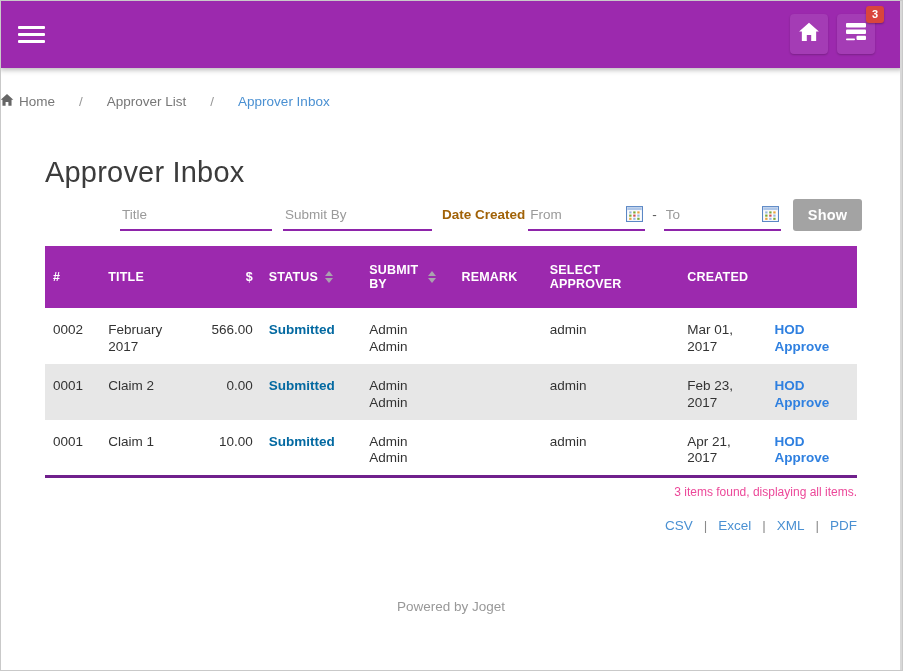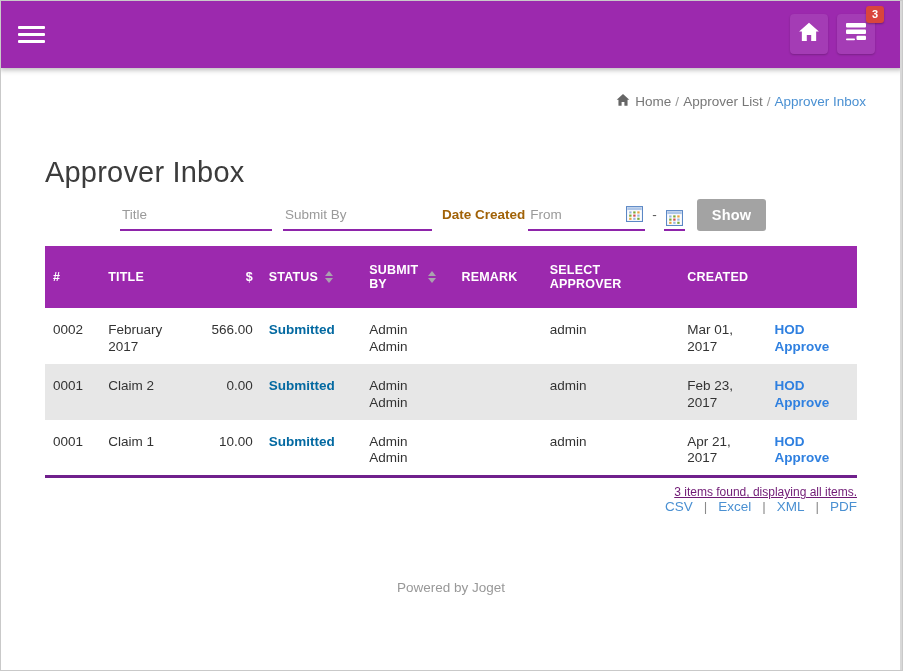--- a/index.html
+++ b/index.html
@@ -28,21 +28,21 @@
     position: relative; cursor: pointer;
   }
   .badge {
     position: absolute; top: -8px; right: -9px; background: #d9453d; color: #fff;
     font-size: 11px; font-weight: bold; padding: 3px 6px; border-radius: 3px;
     box-shadow: 0 1px 2px rgba(0,0,0,.3); line-height: 1;
   }
 
   
   .breadcrumb {
-    display: flex; justify-content: flex-end; align-items: center; gap: 4px;
+    display: flex; align-items: center; gap: 24px;
     padding: 25px 37px 0 0; font-size: 13.5px; color: #777;
   }
   .crumb { color: #777; text-decoration: none; display: flex; align-items: center; gap: 5px; }
   .crumb-current { color: #4a90d2; text-decoration: none; }
   .crumb-sep { color: #999; }
 
   
   .content { padding: 0 46px 0 45px; }
   h1.page-title { font-size: 29px; color: #3c3c3c; font-weight: 400; margin-top: 46px; letter-spacing: .2px; }
 
@@ -84,22 +84,22 @@
   .sort .up { border-bottom: 5px solid #aaa2af; }
   .sort .down { border-top: 5px solid #aaa2af; }
   tbody tr { height: 44px; background: #fff; }
   tbody tr.stripe { background: #e7e7e7; }
   tbody td { padding: 14px 8px 8px 8px; vertical-align: top; font-size: 13.5px; color: #333; line-height: 1.25; }
   .col-amount, td.amount { text-align: right; }
   td.status { color: #0369a1; font-weight: bold; }
   td.action a { color: #2f80e0; font-weight: bold; text-decoration: none; display: inline-block; }
 
   
-  .summary { text-align: right; font-size: 12px; color: #701a75; margin-top: 7px; text-decoration: underline; }
-  .exports { display: flex; justify-content: flex-end; align-items: center; gap: 11px; margin-top: 0; font-size: 13.5px; }
+  .summary { text-align: right; font-size: 12px; color: #ec4899; margin-top: 7px; }
+  .exports { display: flex; justify-content: flex-end; align-items: center; gap: 11px; margin-top: 19px; font-size: 13.5px; }
   .exports a { color: #4a90d2; text-decoration: none; cursor: pointer; }
   .exports .sep { color: #8a8a8a; }
 
   .page-footer { text-align: center; color: #989898; font-size: 13.5px; margin-top: 66px; }
 </style>
 </head>
 <body>
 
 <div class="frame"></div>
 <div class="edge-right"></div>
@@ -168,20 +168,21 @@
             <rect x="6.8" y="9" width="2.2" height="2" fill="#d04f4f"></rect>
             <rect x="10.6" y="9" width="2.2" height="2" fill="#9ab8dd"></rect>
           <rect x="3" y="12" width="2.2" height="2" fill="#e8a33d"></rect>
             <rect x="6.8" y="12" width="2.2" height="2" fill="#9ab8dd"></rect>
             <rect x="10.6" y="12" width="2.2" height="2" fill="#7aa837"></rect>
         </svg>
       </span>
     </span>
     <span class="range-sep">-</span>
     <span class="date-wrap">
+      <input class="f-input" type="text" placeholder="To" style="">
       <span class="cal-btn">
         <svg width="17" height="17" viewBox="0 0 16 16">
           <rect x="0.5" y="1.5" width="15" height="14" fill="#fdfdfd" stroke="#5b87c5"></rect>
           <rect x="1.2" y="2.2" width="13.6" height="2.6" fill="#aec6e8"></rect>
           <rect x="3" y="6" width="2.2" height="2" fill="#9ab8dd"></rect>
             <rect x="6.8" y="6" width="2.2" height="2" fill="#7aa837"></rect>
             <rect x="10.6" y="6" width="2.2" height="2" fill="#e8a33d"></rect>
           <rect x="3" y="9" width="2.2" height="2" fill="#7aa837"></rect>
             <rect x="6.8" y="9" width="2.2" height="2" fill="#d04f4f"></rect>
             <rect x="10.6" y="9" width="2.2" height="2" fill="#9ab8dd"></rect>

